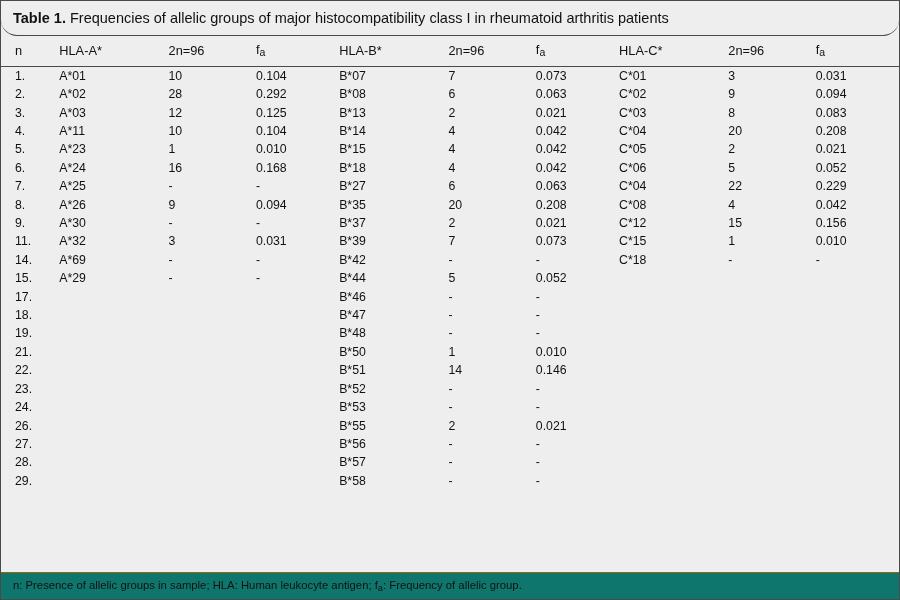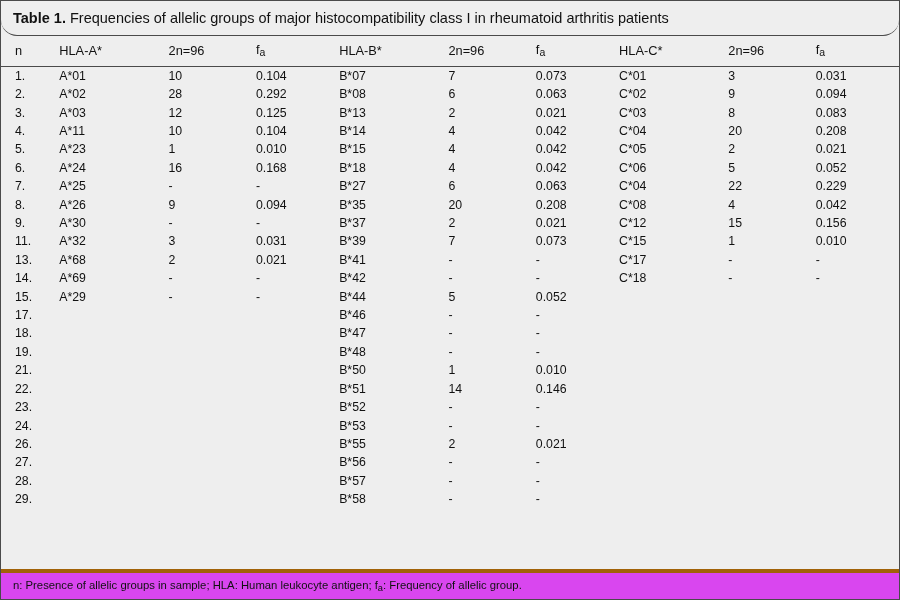--- a/index.html
+++ b/index.html
@@ -65,25 +65,25 @@
   .pad-left { padding-left: 14px !important; }
   .group-start { padding-left: 18px; margin-top: 20px; }
 
   .sub { font-size: 0.82em; vertical-align: -0.22em; }
 
   .footnote {
     position: absolute;
     left: 0;
     right: 0;
     bottom: 0;
-    border-top: 4px solid #a16207;
+    border-top: 1px solid #a16207;
     padding: 6px 12px 6px 12px;
     font-size: 11.3px;
     color: #111;
-    background: #d946ef;
+    background: #0f766e;
     box-sizing: border-box;
     white-space: nowrap;
   }
 </style>
 </head>
 <body>
 
 <div class="table-wrap">
 
   <div class="caption">
@@ -232,32 +232,20 @@
           <td>3</td>
           <td>0.031</td>
           <td class="group-start">B*39</td>
           <td>7</td>
           <td>0.073</td>
           <td class="group-start">C*15</td>
           <td>1</td>
           <td>0.010</td>
         </tr>
         <tr>
-          <td class="pad-left">13.</td>
-          <td>A*68</td>
-          <td>2</td>
-          <td>0.021</td>
-          <td class="group-start">B*41</td>
-          <td>-</td>
-          <td>-</td>
-          <td class="group-start">C*17</td>
-          <td>-</td>
-          <td>-</td>
-        </tr>
-        <tr>
           <td class="pad-left">14.</td>
           <td>A*69</td>
           <td>-</td>
           <td>-</td>
           <td class="group-start">B*42</td>
           <td>-</td>
           <td>-</td>
           <td class="group-start">C*18</td>
           <td>-</td>
           <td>-</td>

